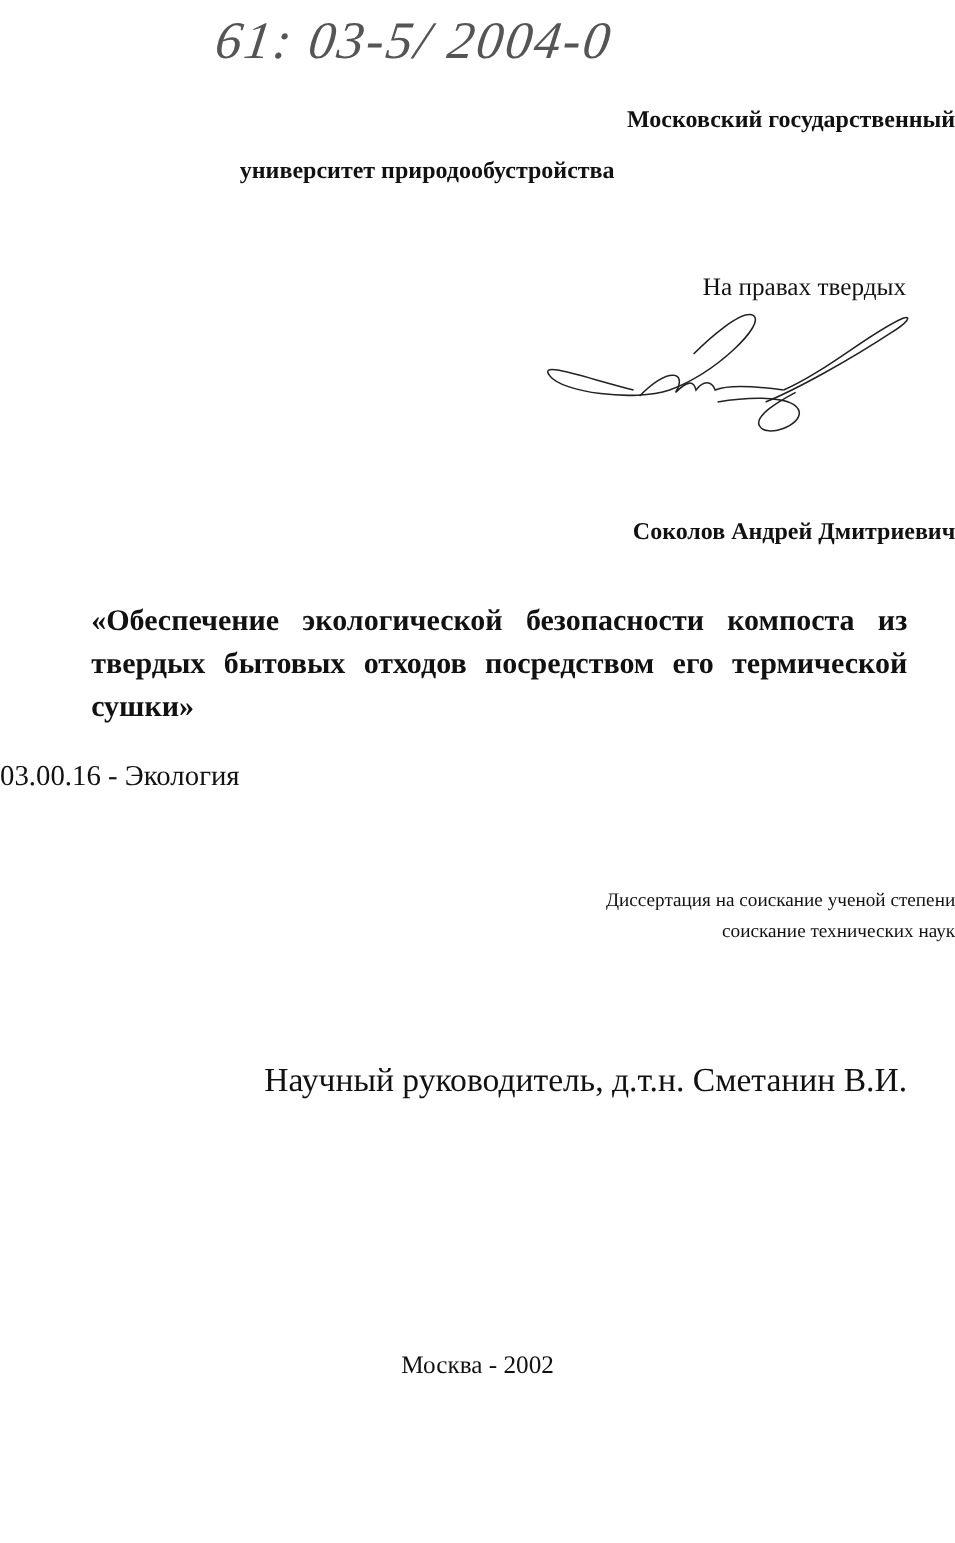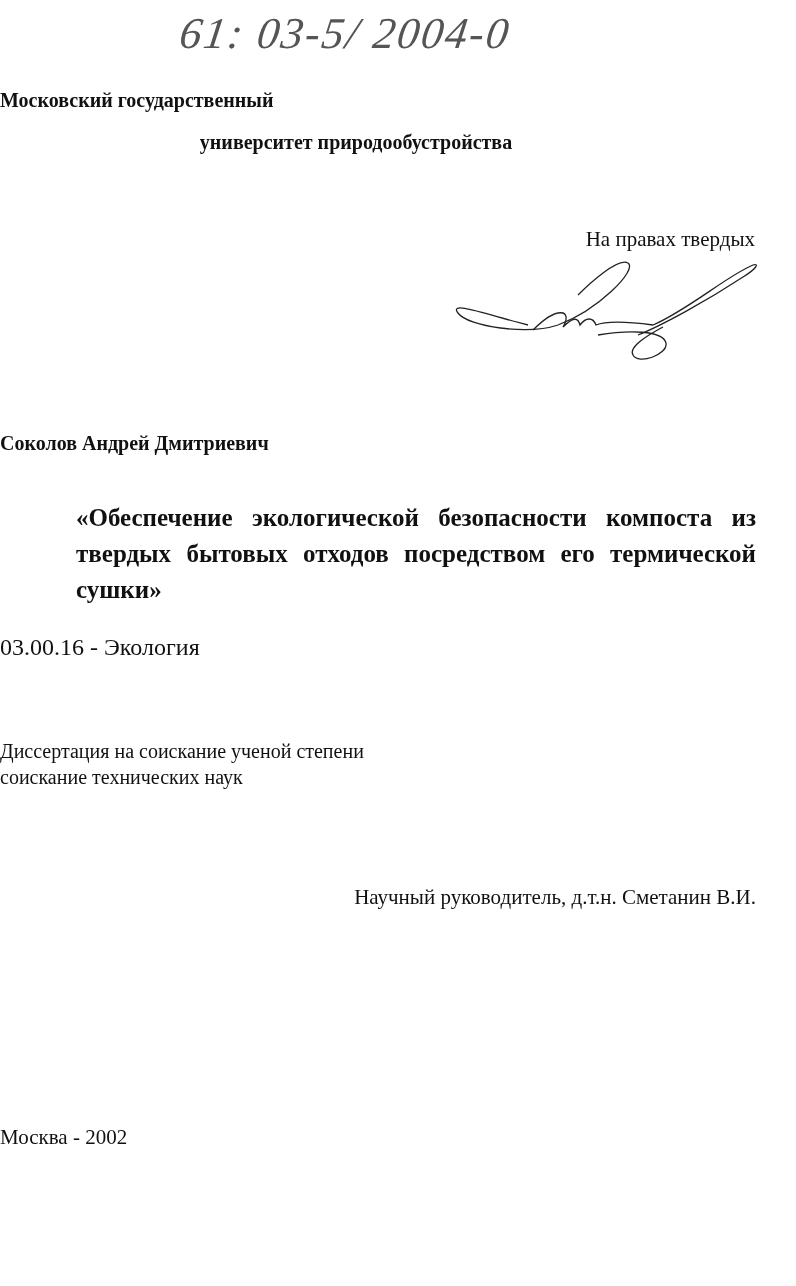--- a/index.html
+++ b/index.html
@@ -2,30 +2,30 @@
 <html><head>
 <meta charset="utf-8">
 <style>
   html, body { margin: 0; padding: 0; background: #ffffff; }
   body { width: 796px; height: 1286px; position: relative; overflow: hidden;
          font-family: "Liberation Serif", serif; color: #111; }
   .abs { position: absolute; }
   .handwritten { left: 180px; top: 8px; font-family: "Liberation Serif", serif;
          font-style: italic; font-size: 44px; color: #555; letter-spacing: 2px; transform: skewX(-8deg); }
   .bold { font-weight: bold; }
-  .univ1 { left: 0; width: 796px; top: 89px; text-align: left; font-size: 20px; }
+  .univ1 { left: 0; width: 796px; top: 89px; text-align: right; font-size: 20px; }
   .univ2 { left: 0; width: 712px; top: 131px; text-align: center; font-size: 20px; }
   .rights { right: 41px; top: 227px; font-size: 21px; }
   .sig { left: 448px; top: 255px; }
-  .author { left: 0; width: 796px; top: 432px; text-align: left; font-size: 20px; }
+  .author { left: 0; width: 796px; top: 432px; text-align: right; font-size: 20px; }
   .title { left: 76px; width: 680px; top: 500px; font-size: 25px; line-height: 36px; text-align: justify; text-align-last: left; }
   .spec { left: 0; width: 796px; top: 634px; text-align: left; font-size: 24px; }
-  .degree { left: 0; width: 796px; top: 738px; text-align: left; font-size: 20px; line-height: 26px; }
-  .advisor { right: 40px; top: 885px; font-size: 21px; }
-  .city { left: 0; width: 796px; top: 1125px; text-align: left; font-size: 21px; }
+  .degree { left: 0; width: 796px; top: 738px; text-align: right; font-size: 16px; line-height: 26px; }
+  .advisor { right: 40px; top: 885px; font-size: 28px; }
+  .city { left: 0; width: 796px; top: 1125px; text-align: center; font-size: 21px; }
 </style>
 </head>
 <body>
 
 <div class="abs handwritten">61: 03-5/ 2004-0</div>
 
 <div class="abs univ1 bold">Московский государственный</div>
 <div class="abs univ2 bold">университет природообустройства</div>
 
 <div class="abs rights">На правах твердых</div>

